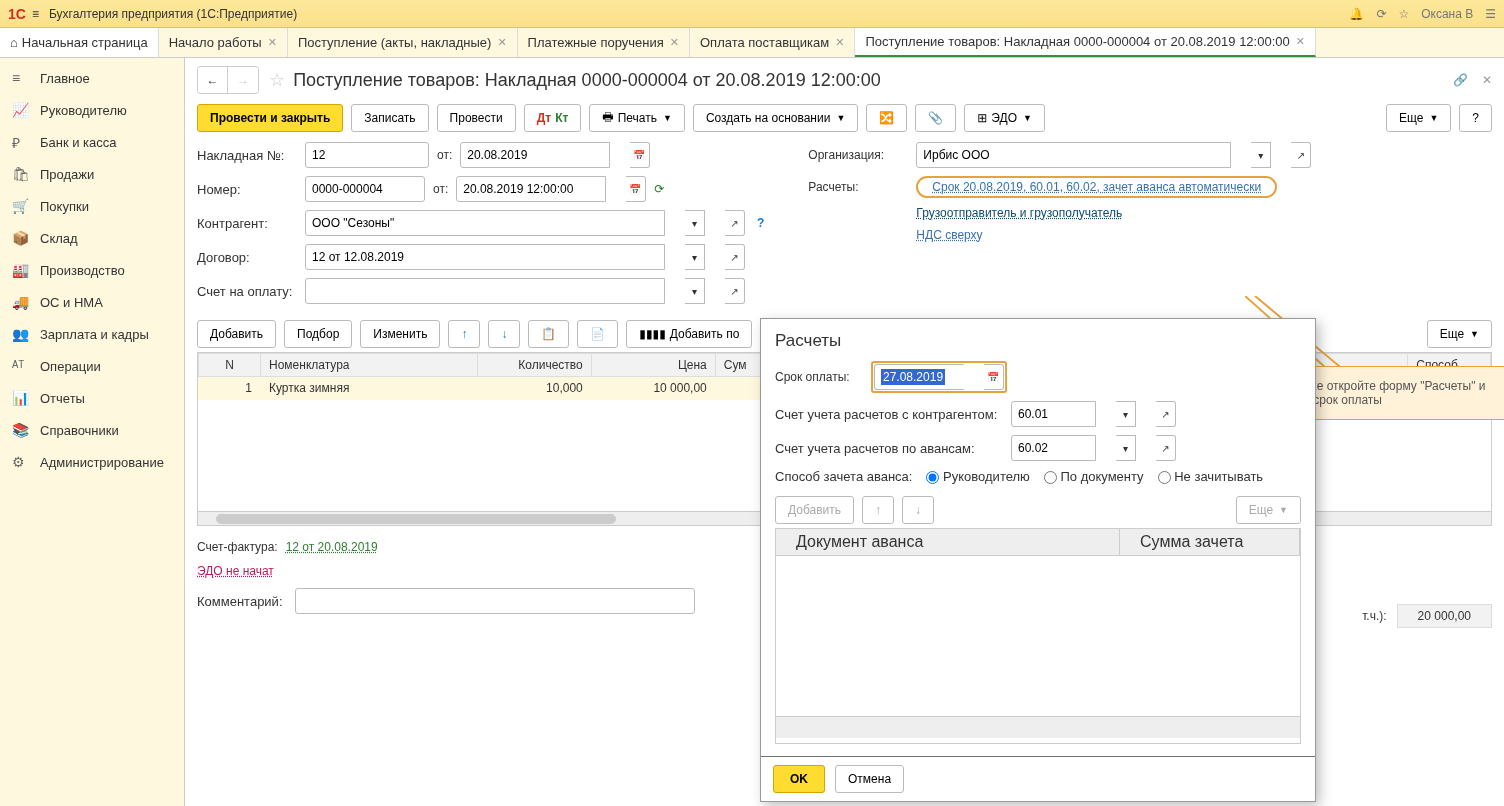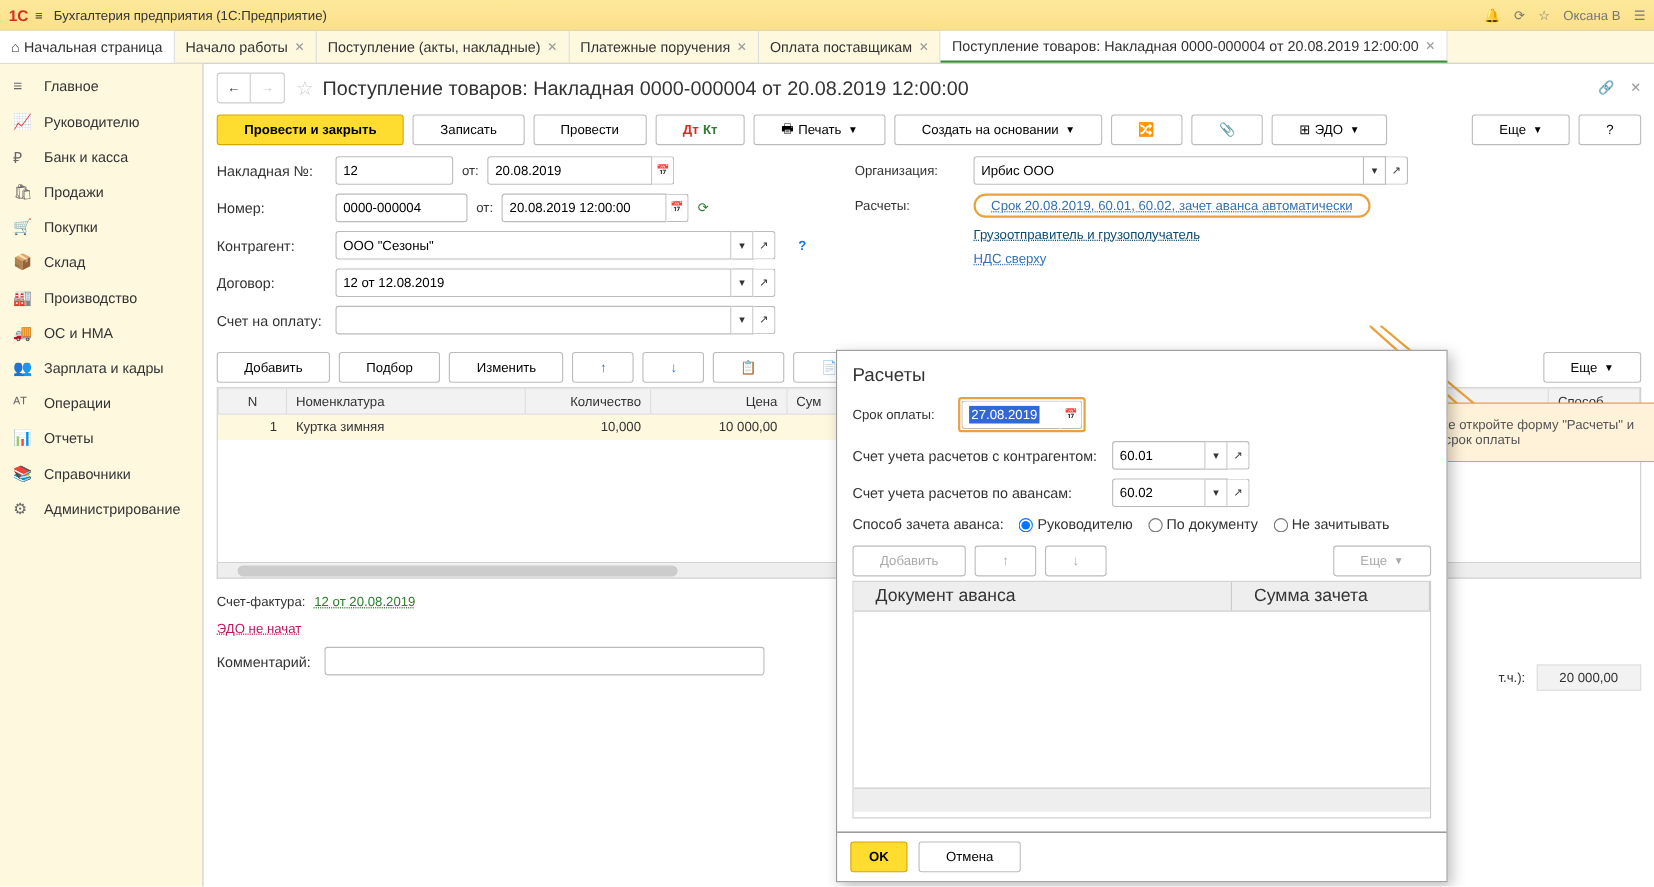--- a/index.html
+++ b/index.html
@@ -32,29 +32,29 @@
 .page-title-row { display: flex; align-items: center; margin-bottom: 10px; }
 .nav-arrows { display: flex; border: 1px solid #ccc; border-radius: 3px; overflow: hidden; margin-right: 10px; }
 .nav-arrows div { width: 30px; height: 26px; display: flex; align-items: center; justify-content: center; cursor: pointer; }
 .nav-arrows div:first-child { border-right: 1px solid #ccc; }
 .star { font-size: 18px; color: #ccc; margin-right: 8px; cursor: pointer; }
 .page-title { font-size: 18px; font-weight: 500; }
 .title-right { margin-left: auto; display: flex; gap: 14px; color: #999; }
 
 
 .toolbar { display: flex; align-items: center; gap: 8px; margin-bottom: 10px; }
-.btn { height: 28px; padding: 0 24px; border: 1px solid #bbb; border-radius: 3px; background: #fff; cursor: pointer; display: inline-flex; align-items: center; font-size: 12px; gap: 4px; }
+.btn { height: 28px; padding: 0 12px; border: 1px solid #bbb; border-radius: 3px; background: #fff; cursor: pointer; display: inline-flex; align-items: center; font-size: 12px; gap: 4px; }
 .btn.primary { background: #fedc30; border-color: #d8a500; font-weight: bold; }
 .btn .caret { font-size: 9px; margin-left: 2px; }
 .toolbar-right { margin-left: auto; display: flex; gap: 8px; }
 
 
 .form-row { display: flex; align-items: center; margin-bottom: 8px; gap: 8px; }
 .label { width: 100px; font-size: 13px; }
-.input-group { display: flex; align-items: flex-end; }
+.input-group { display: flex; align-items: flex-end; gap: 20px; }
 .input { height: 26px; border: 1px solid #bbb; border-radius: 3px; padding: 0 6px; font-size: 12px; background: #fff; }
 .input-btn { width: 20px; height: 26px; border: 1px solid #bbb; border-left: none; background: #fff; display: flex; align-items: center; justify-content: center; cursor: pointer; font-size: 10px; }
 .input-btn:first-of-type { border-top-right-radius: 0; border-bottom-right-radius: 0; }
 .checkbox-wrap { display: flex; align-items: center; gap: 6px; }
 .form-columns { display: flex; gap: 40px; }
 .form-col-left { flex: 0 0 540px; }
 .form-col-right { flex: 1; }
 .link { color: #2e7d32; text-decoration: underline dotted; cursor: pointer; }
 .settlements-highlight { border: 2px solid #e8a23d; border-radius: 20px; padding: 2px 14px; display: inline-block; }
 
@@ -244,21 +244,21 @@
             <span class="caret">▼</span>
           </button>
         <button class="btn">?</button>
       </div>
     </div>
 
     <div class="form-columns">
       <div class="form-col-left">
         <div class="form-row">
           <span class="label">Накладная №:</span>
-          <input class="input" style="width: 107px;" value="12">
+          <input class="input" style="width: 124px;" value="12">
           <span>от:</span>
           <div class="input-group">
             <input class="input" style="width: 150px; border-radius: 3px 0px 0px 3px;" value="20.08.2019">
             <div class="input-btn" style="border-radius:0 3px 3px 0">📅</div>
           </div>
         </div>
         <div class="form-row">
           <span class="label">Номер:</span>
           <input class="input" style="width: 120px;" value="0000-000004">
           <span>от:</span>

